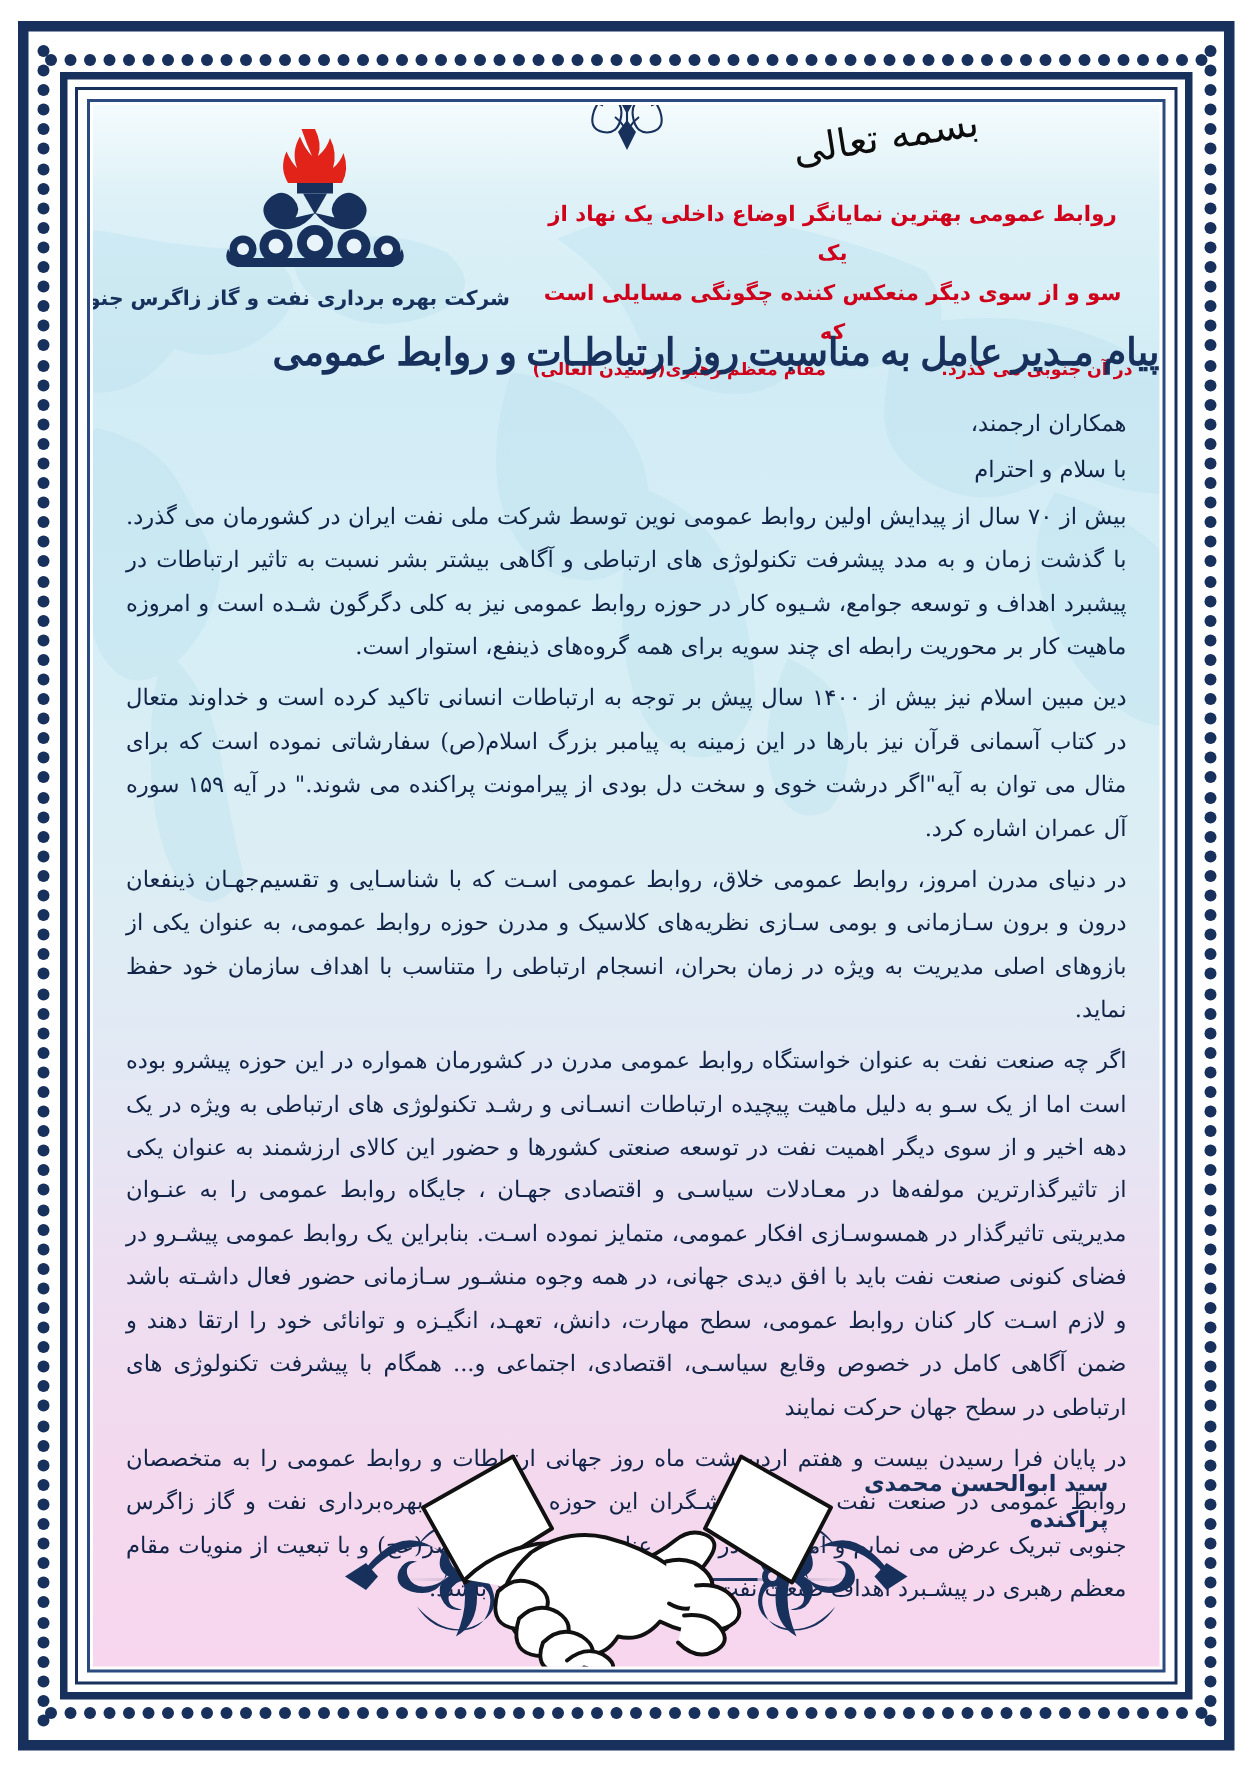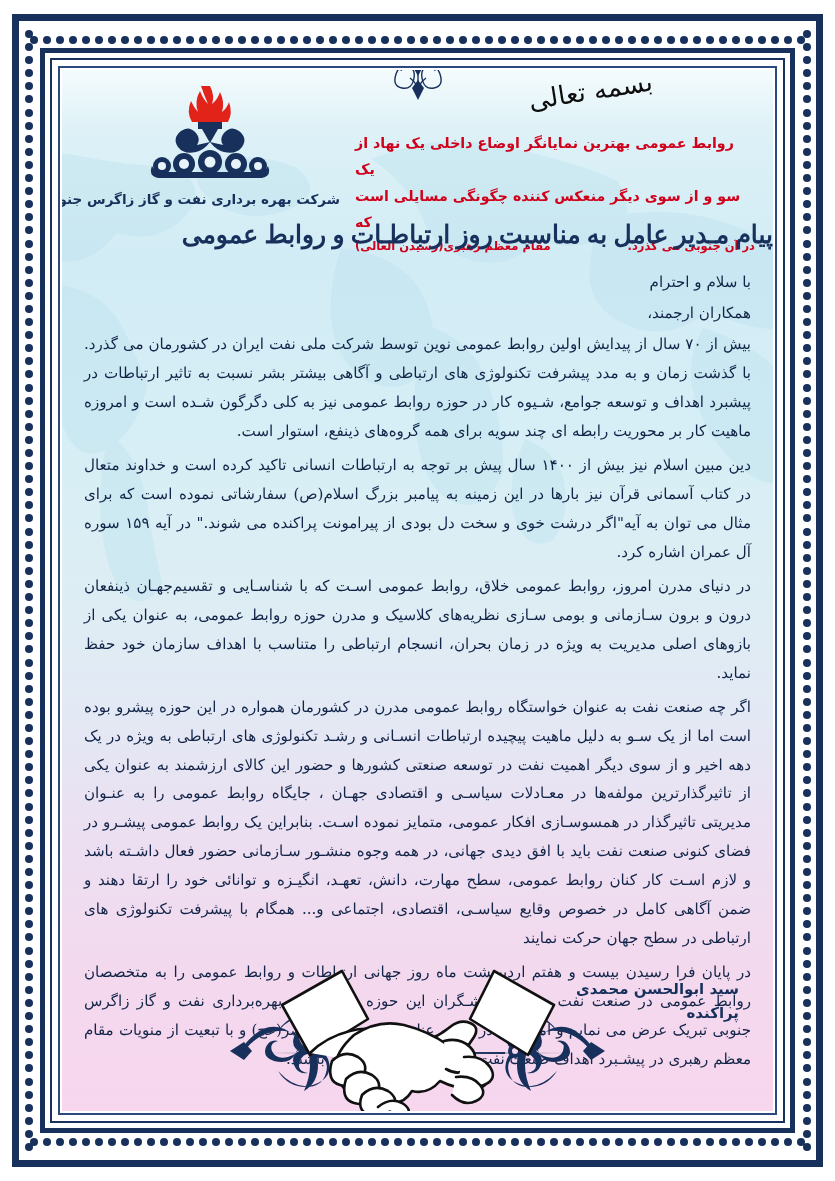--- a/index.html
+++ b/index.html
@@ -78,21 +78,21 @@
 
   .besmeh{
     position:absolute;right:120px;top:2px;
     font-size:26px;color:#0d0d0d;
     font-family:"DejaVu Serif","Liberation Serif",serif;
     transform:rotate(-9deg);
   }
   .quote{
     position:absolute;right:18px;top:56px;width:400px;
     color:#d0021b;font-weight:bold;font-size:14.2px;line-height:1.85;
-    direction:rtl;text-align:left;margin-left:40px;
+    direction:rtl;text-align:center;margin-left:40px;
   }
   .quote-attrib{
     margin-top:1px;font-size:11.5px;letter-spacing:.5px;
     display:flex;justify-content:space-between;direction:rtl;
   }
   .quote-attrib span{white-space:nowrap;}
 
   
   .title{
     position:absolute;top:150px;left:0;right:0;
@@ -530,22 +530,22 @@
           <circle cx="18" cy="82" r="4" fill="#e9f4fa"></circle>
           <circle cx="114" cy="82" r="4" fill="#e9f4fa"></circle>
         </svg>
         <div class="logo-line">شرکت بهره برداری نفت و گاز زاگرس جنوبی</div>
       </div>
     </div>
 
     <div class="title">پیام مـدیر عامل به مناسبت روز ارتباطـات و روابط عمومی</div>
 
     <div class="body">
+      <p class="greet">همکاران ارجمند،</p>
       <p class="greet">با سلام و احترام</p>
-      <p class="greet">همکاران ارجمند،</p>
       <p>بیش از ۷۰ سال از پیدایش اولین روابط عمومی نوین توسط شرکت ملی نفت ایران در کشورمان می گذرد. با گذشت زمان و به مدد پیشرفت تکنولوژی های ارتباطی و آگاهی بیشتر بشر نسبت به تاثیر ارتباطات در پیشبرد اهداف و توسعه جوامع، شـیوه کار در حوزه روابط عمومی نیز به کلی دگرگون شـده است و امروزه ماهیت کار بر محوریت رابطه ای چند سویه برای همه گروه‌های ذینفع، استوار است.</p>
       <p>دین مبین اسلام نیز بیش از ۱۴۰۰ سال پیش بر توجه به ارتباطات انسانی تاکید کرده است و خداوند متعال در کتاب آسمانی قرآن نیز بارها در این زمینه به پیامبر بزرگ اسلام(ص) سفارشاتی نموده است که برای مثال می توان به آیه"اگر درشت خوی و سخت دل بودی از پیرامونت پراکنده می شوند." در آیه ۱۵۹ سوره آل عمران اشاره کرد.</p>
       <p>در دنیای مدرن امروز، روابط عمومی خلاق، روابط عمومی اسـت که با شناسـایی و تقسیم‌جهـان ذینفعان درون و برون سـازمانی و بومی سـازی نظریه‌های کلاسیک و مدرن حوزه روابط عمومی، به عنوان یکی از بازوهای اصلی مدیریت به ویژه در زمان بحران، انسجام ارتباطی را متناسب با اهداف سازمان خود حفظ نماید.</p>
       <p>اگر چه صنعت نفت به عنوان خواستگاه روابط عمومی مدرن در کشورمان همواره در این حوزه پیشرو بوده است اما از یک سـو به دلیل ماهیت پیچیده ارتباطات انسـانی و رشـد تکنولوژی های ارتباطی به ویژه در یک دهه اخیر و از سوی دیگر اهمیت نفت در توسعه صنعتی کشورها و حضور این کالای ارزشمند به عنوان یکی از تاثیرگذارترین مولفه‌ها در معـادلات سیاسـی و اقتصادی جهـان ، جایگاه روابط عمومی را به عنـوان مدیریتی تاثیرگذار در همسوسـازی افکار عمومی، متمایز نموده اسـت. بنابراین یک روابط عمومی پیشـرو در فضای کنونی صنعت نفت باید با افق دیدی جهانی، در همه وجوه منشـور سـازمانی حضور فعال داشـته باشد و لازم اسـت کار کنان روابط عمومی، سطح مهارت، دانش، تعهـد، انگیـزه و توانائی خود را ارتقا دهند و ضمن آگاهی کامل در خصوص وقایع سیاسـی، اقتصادی، اجتماعی و... همگام با پیشرفت تکنولوژی های ارتباطی در سطح جهان حرکت نمایند</p>
       <p>در پایان فرا رسیدن بیست و هفتم اردیبهشت ماه روز جهانی ارتباطات و روابط عمومی را به متخصصان روابط عمومی در صنعت نفت به ویژه تلاشـگران این حوزه در شـرکت بهره‌برداری نفت و گاز زاگرس جنوبی تبریک عرض می نمایم و امیدوارم در سـایه عنایت حضرت ولی عصر(عج) و با تبعیت از منویات مقام معظم رهبری در پیشـبرد اهداف صنعت نفت همواره موفق و سربلند باشند.</p>
     </div>
 
     <div class="sign">
       <div>سید ابوالحسن محمدی</div>
       <div>پراکنده</div>

